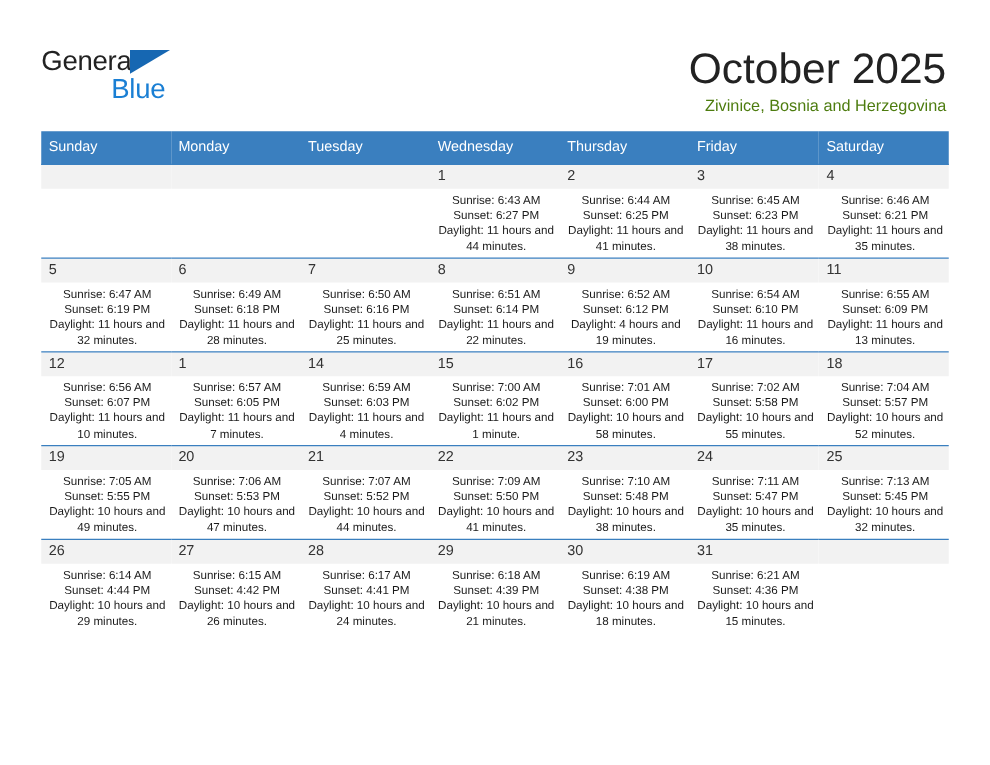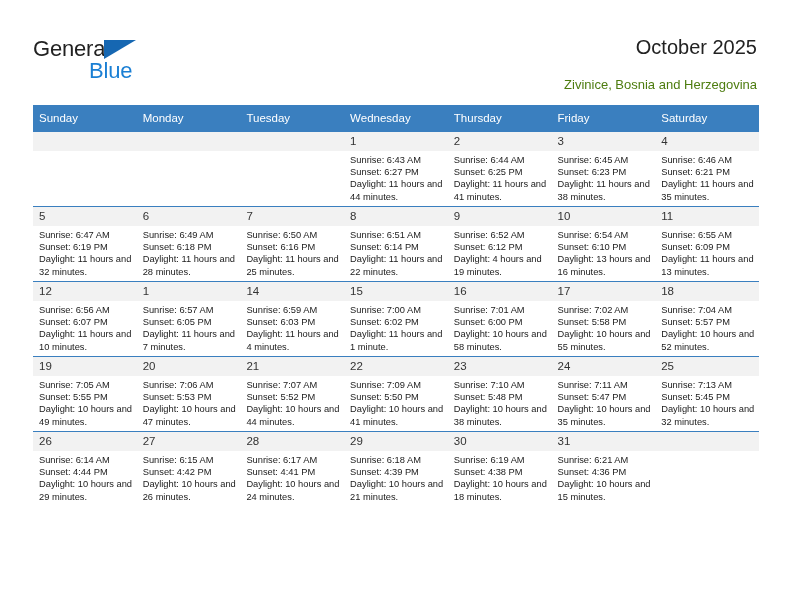--- a/index.html
+++ b/index.html
@@ -61,21 +61,21 @@
     top: 22px;
     font-size: 22px;
     letter-spacing: -0.2px;
     color: #1a7fd4;
     font-family: "Liberation Sans", sans-serif;
   }
   .title {
     position: absolute;
     right: 35px;
     top: 36px;
-    font-size: 20px;
+    font-size: 34px;
     color: #222222;
     text-align: right;
     white-space: nowrap;
   }
   .subtitle {
     position: absolute;
     right: 35px;
     top: 77px;
     font-size: 13px;
     color: #4d7c0f;
@@ -124,20 +124,21 @@
     line-height: 13px;
   }
   .daynum.empty {
     color: transparent;
   }
   .info {
     padding: 3px 4px 0 6px;
     font-size: 9.3px;
     line-height: 12.2px;
     color: #1a1a1a;
+    text-align: center;
   }
   .info div {
     white-space: nowrap;
   }
   .info .daylight {
     white-space: normal;
   }
 </style>
 </head>
 <body>
@@ -249,21 +250,21 @@
               <div>Sunrise: 6:52 AM</div>
               <div>Sunset: 6:12 PM</div>
               <div class="daylight">Daylight: 4 hours and 19 minutes.</div>
             </div>
           </td>
           <td>
             <span class="daynum">10</span>
             <div class="info">
               <div>Sunrise: 6:54 AM</div>
               <div>Sunset: 6:10 PM</div>
-              <div class="daylight">Daylight: 13 hours and 16 minutes.</div>
+              <div class="daylight">Daylight: 11 hours and 16 minutes.</div>
             </div>
           </td>
           <td>
             <span class="daynum">11</span>
             <div class="info">
               <div>Sunrise: 6:55 AM</div>
               <div>Sunset: 6:09 PM</div>
               <div class="daylight">Daylight: 11 hours and 13 minutes.</div>
             </div>
           </td>

